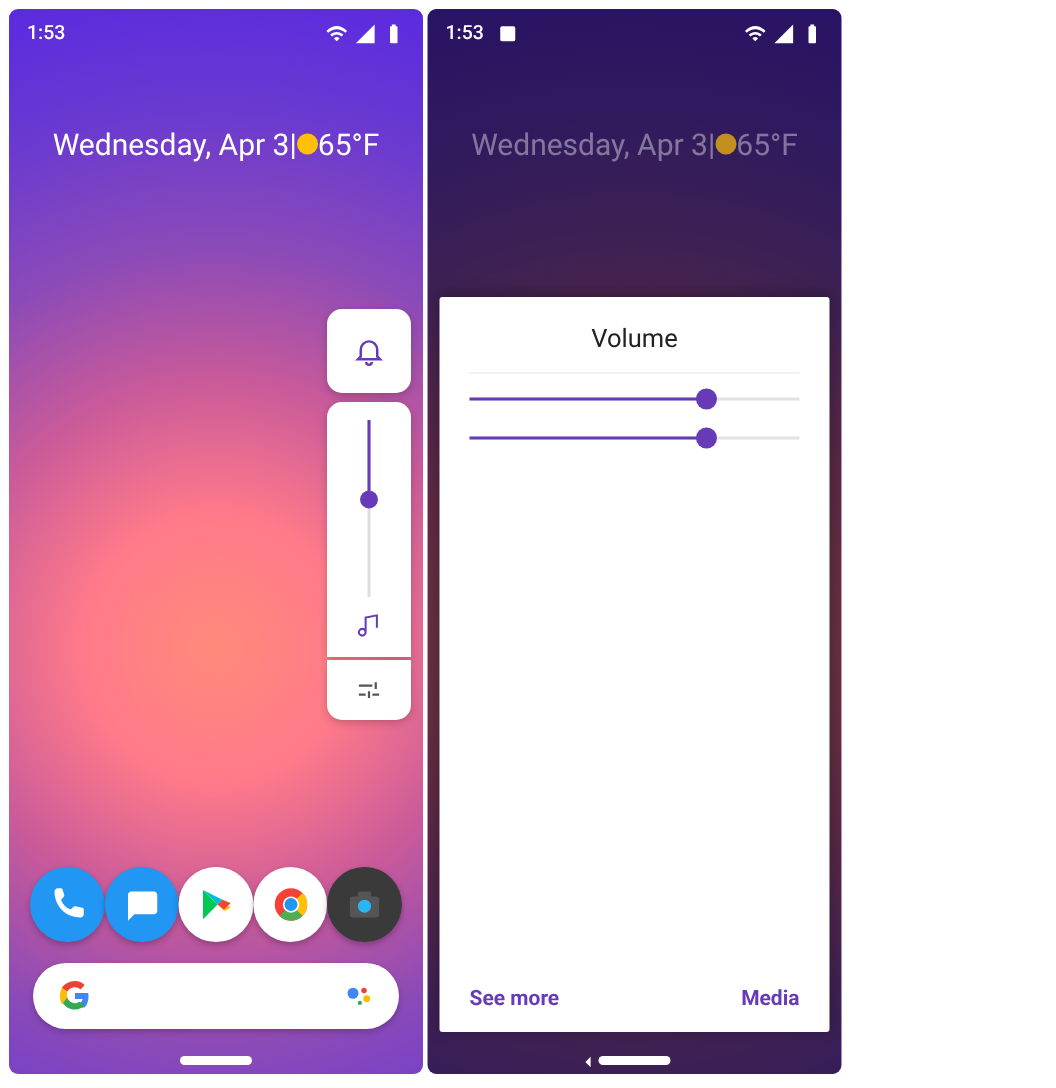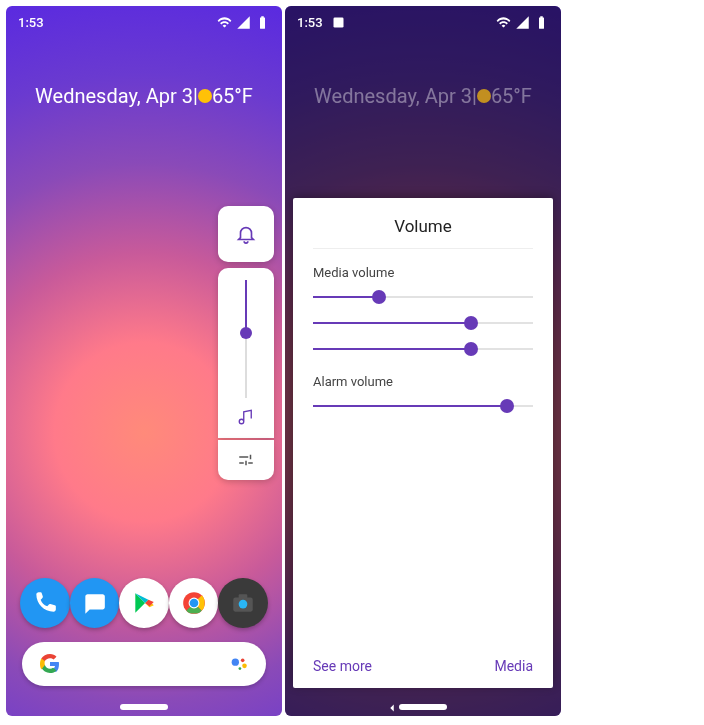--- a/index.html
+++ b/index.html
@@ -30,21 +30,21 @@
   .navpill{width:48px;height:6px;border-radius:4px;background:#fff}
   .navback{width:14px;height:14px}
   .navback svg{width:14px;height:14px;fill:#fff}
   .sheet{position:absolute;left:8px;right:8px;top:192px;bottom:28px;background:#fff;border-radius:2px;padding:18px 20px;z-index:8;box-shadow:0 -2px 10px rgba(0,0,0,.3)}
   .sheettitle{text-align:center;font-size:17px;padding-bottom:12px;border-bottom:1px solid #eee;margin-bottom:16px;color:#222}
   .volrow{margin-bottom:24px}
   .vrlabel{font-size:13px;color:#444;margin-bottom:16px}
   .hslider{position:relative;height:2px;background:#e2e2e2}
   .hslider .hfill{position:absolute;left:0;top:0;bottom:0;background:#673ab7}
   .hslider .hthumb{position:absolute;top:50%;transform:translate(-50%,-50%);width:14px;height:14px;border-radius:50%;background:#673ab7}
-  .sheetbtns{position:absolute;left:20px;right:20px;bottom:14px;display:flex;justify-content:space-between;font-size:14px;color:#673ab7;font-weight:400}
+  .sheetbtns{position:absolute;left:20px;right:20px;bottom:14px;display:flex;justify-content:space-between;font-size:14px;color:#673ab7;font-weight:700}
 </style>
 </head>
 <body>
 
 <div class="wrap">
 
   <div class="phone">
     <div class="status">
       <span>1:53</span>
       <span class="icons">
@@ -172,45 +172,31 @@
       <span>Wednesday, Apr 3</span>
       <span>|</span>
       <span class="wdot" style="opacity:.7"></span>
       <span>65°F</span>
     </div>
 
     <div class="sheet">
       <div class="sheettitle">Volume</div>
       <div id="volrows">
           <div class="volrow">
-            <div class="vrlabel">Media volume</div>
-            <div class="hslider">
-              <div class="hfill" style="width:30%"></div>
-              <div class="hthumb" style="left:30%"></div>
-            </div>
-          </div>
-          <div class="volrow">
             <div class="hslider">
               <div class="hfill" style="width:72%"></div>
               <div class="hthumb" style="left:72%"></div>
             </div>
           </div>
           <div class="volrow">
             <div class="hslider">
               <div class="hfill" style="width:72%"></div>
               <div class="hthumb" style="left:72%"></div>
             </div>
           </div>
-          <div class="volrow">
-            <div class="vrlabel">Alarm volume</div>
-            <div class="hslider">
-              <div class="hfill" style="width:88%"></div>
-              <div class="hthumb" style="left:88%"></div>
-            </div>
-          </div>
         </div>
       <div class="sheetbtns">
         <span>See more</span>
         <span>Media</span>
       </div>
     </div>
 
     <div class="navbar">
       <div class="navback" style="position:absolute;left:100px">
         <svg viewBox="0 0 24 24">

